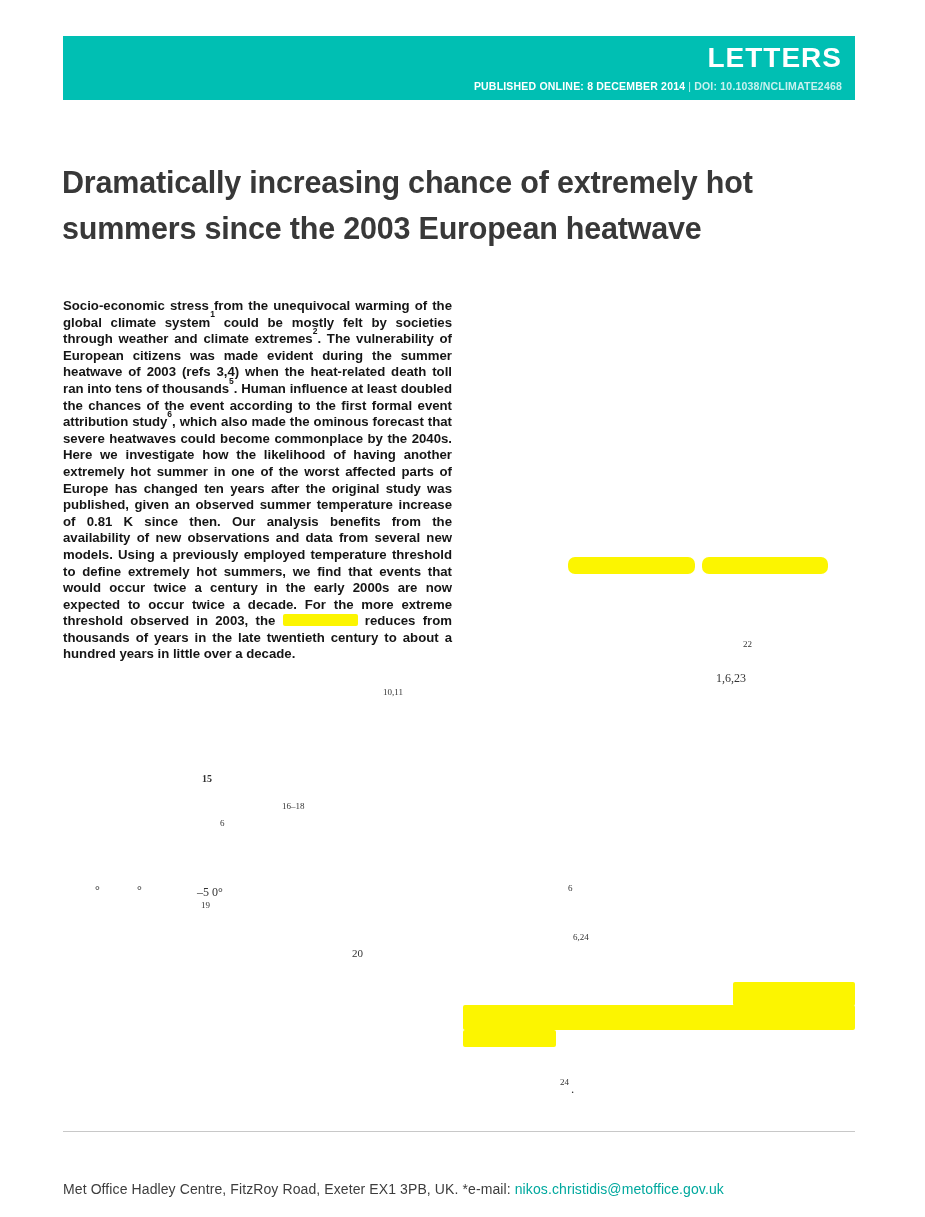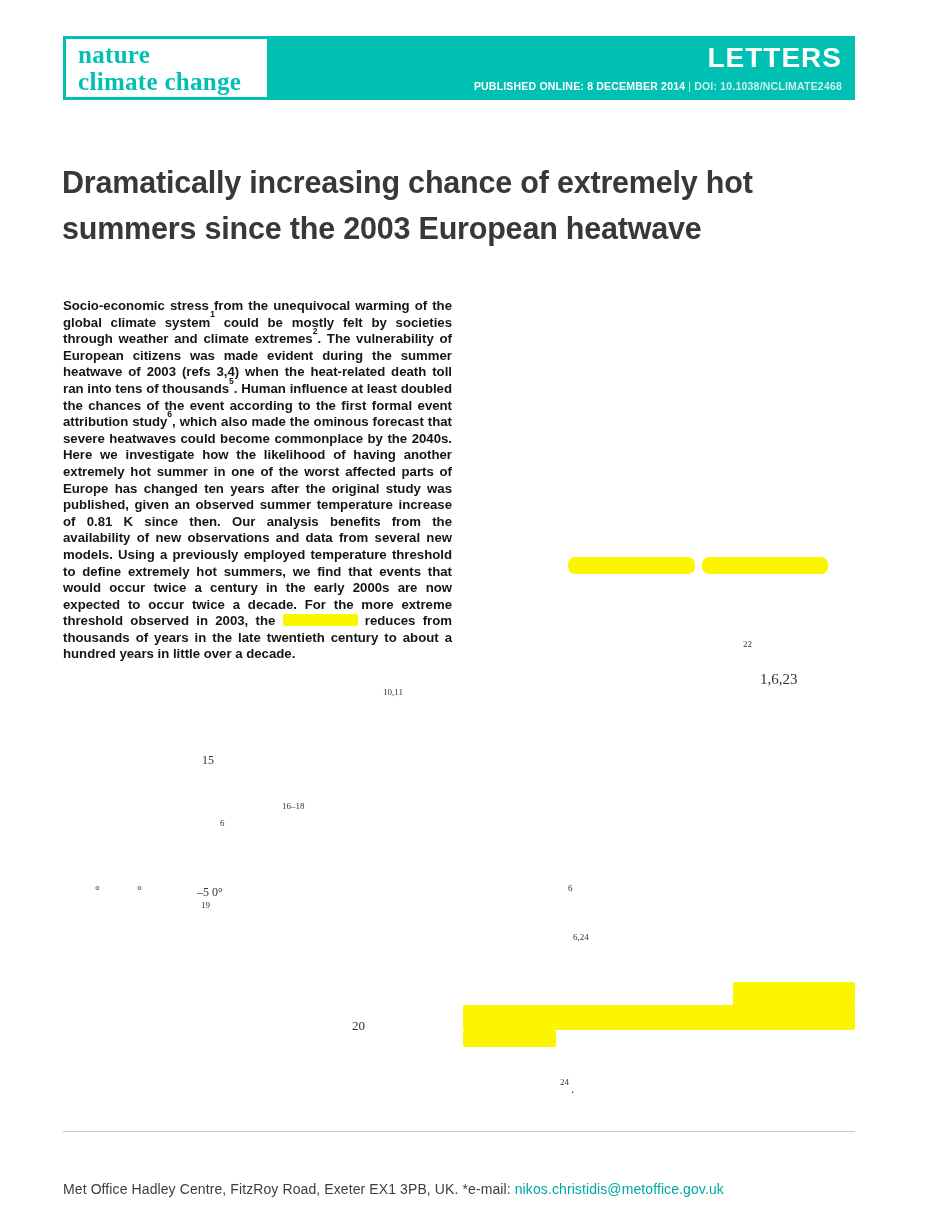--- a/index.html
+++ b/index.html
@@ -71,51 +71,47 @@
     position:absolute;left:0;top:1192px;width:925px;box-sizing:border-box;padding-left:78px;
     text-align:center;font-size:11px;font-weight:bold;color:#111;
   }
 </style>
 </head>
 <body>
 
 <div class="page">
 
   <header class="masthead">
-    <div class="logo-box">
-      <div class="logo-line">nature</div>
-      <div class="logo-line">climate change</div>
-    </div>
     <div class="banner">
       <div class="letters">LETTERS</div>
       <div class="publine">
         <span>PUBLISHED ONLINE: 8 DECEMBER 2014</span><span class="sep">|</span><span class="doi">DOI: 10.1038/NCLIMATE2468</span>
       </div>
     </div>
   </header>
 
   <h1 class="title">
     <span>Dramatically increasing chance of extremely hot</span><br>
     <span>summers since the 2003 European heatwave</span>
   </h1>
 
   <div class="abstract"><span>Socio-economic stress from the unequivocal warming of the global climate system</span><sup>1</sup><span> could be mostly felt by societies through weather and climate extremes</span><sup>2</sup><span>. The vulnerability of European citizens was made evident during the summer heatwave of 2003 (refs 3,4) when the heat-related death toll ran into tens of thousands</span><sup>5</sup><span>. Human influence at least doubled the chances of the event according to the first formal event attribution study</span><sup>6</sup><span>, which also made the ominous forecast that severe heatwaves could become commonplace by the 2040s. Here we investigate how the likelihood of having another extremely hot summer in one of the worst affected parts of Europe has changed ten years after the original study was published, given an observed summer temperature increase of 0.81 K since then. Our analysis benefits from the availability of new observations and data from several new models. Using a previously employed temperature threshold to define extremely hot summers, we find that events that would occur twice a century in the early 2000s are now expected to occur twice a decade. For the more extreme threshold observed in 2003, the </span><span class="hl-inline" style="width: 75px;"></span><span> reduces from thousands of years in the late twentieth century to about a hundred years in little over a decade.</span></div>
 
   <div>
       <span class="frag" style="left: 383px; top: 687px; font-size: 9px;">10,11</span>
-      <span class="frag" style="left: 202px; top: 753px; font-size: 12px;">15</span>
+      <span class="frag" style="left: 202px; top: 773px; font-size: 10px; font-weight: bold;">15</span>
       <span class="frag" style="left: 282px; top: 801px; font-size: 9px;">16–18</span>
       <span class="frag" style="left: 220px; top: 818px; font-size: 9px;">6</span>
       <span class="frag" style="left: 95px; top: 883px; font-size: 12px;">°</span>
       <span class="frag" style="left: 137px; top: 883px; font-size: 12px;">°</span>
       <span class="frag" style="left: 197px; top: 885px; font-size: 12px;">–5 0°</span>
       <span class="frag" style="left: 201px; top: 900px; font-size: 9px;">19</span>
-      <span class="frag" style="left: 352px; top: 1018px; font-size: 13px;">20</span>
+      <span class="frag" style="left: 352px; top: 947px; font-size: 11px;">20</span>
       <span class="frag" style="left: 743px; top: 639px; font-size: 9px;">22</span>
-      <span class="frag" style="left: 760px; top: 671px; font-size: 15px;">1,6,23</span>
+      <span class="frag" style="left: 716px; top: 671px; font-size: 12px;">1,6,23</span>
       <span class="frag" style="left: 568px; top: 883px; font-size: 9px;">6</span>
       <span class="frag" style="left: 573px; top: 932px; font-size: 9px;">6,24</span>
       <span class="frag" style="left: 560px; top: 1077px; font-size: 9px;">24</span>
       <span class="frag" style="left: 571px; top: 1081px; font-size: 13px;">.</span>
       <div class="hl" style="left: 568px; top: 557px; width: 127px; height: 17px; border-radius: 7px;"></div>
       <div class="hl" style="left: 702px; top: 557px; width: 126px; height: 17px; border-radius: 7px;"></div>
       <div class="hl" style="left: 733px; top: 982px; width: 122px; height: 24px; border-radius: 2px;"></div>
       <div class="hl" style="left: 463px; top: 1005px; width: 392px; height: 25px; border-radius: 2px;"></div>
       <div class="hl" style="left: 463px; top: 1030px; width: 93px; height: 17px; border-radius: 2px;"></div>
     </div>

